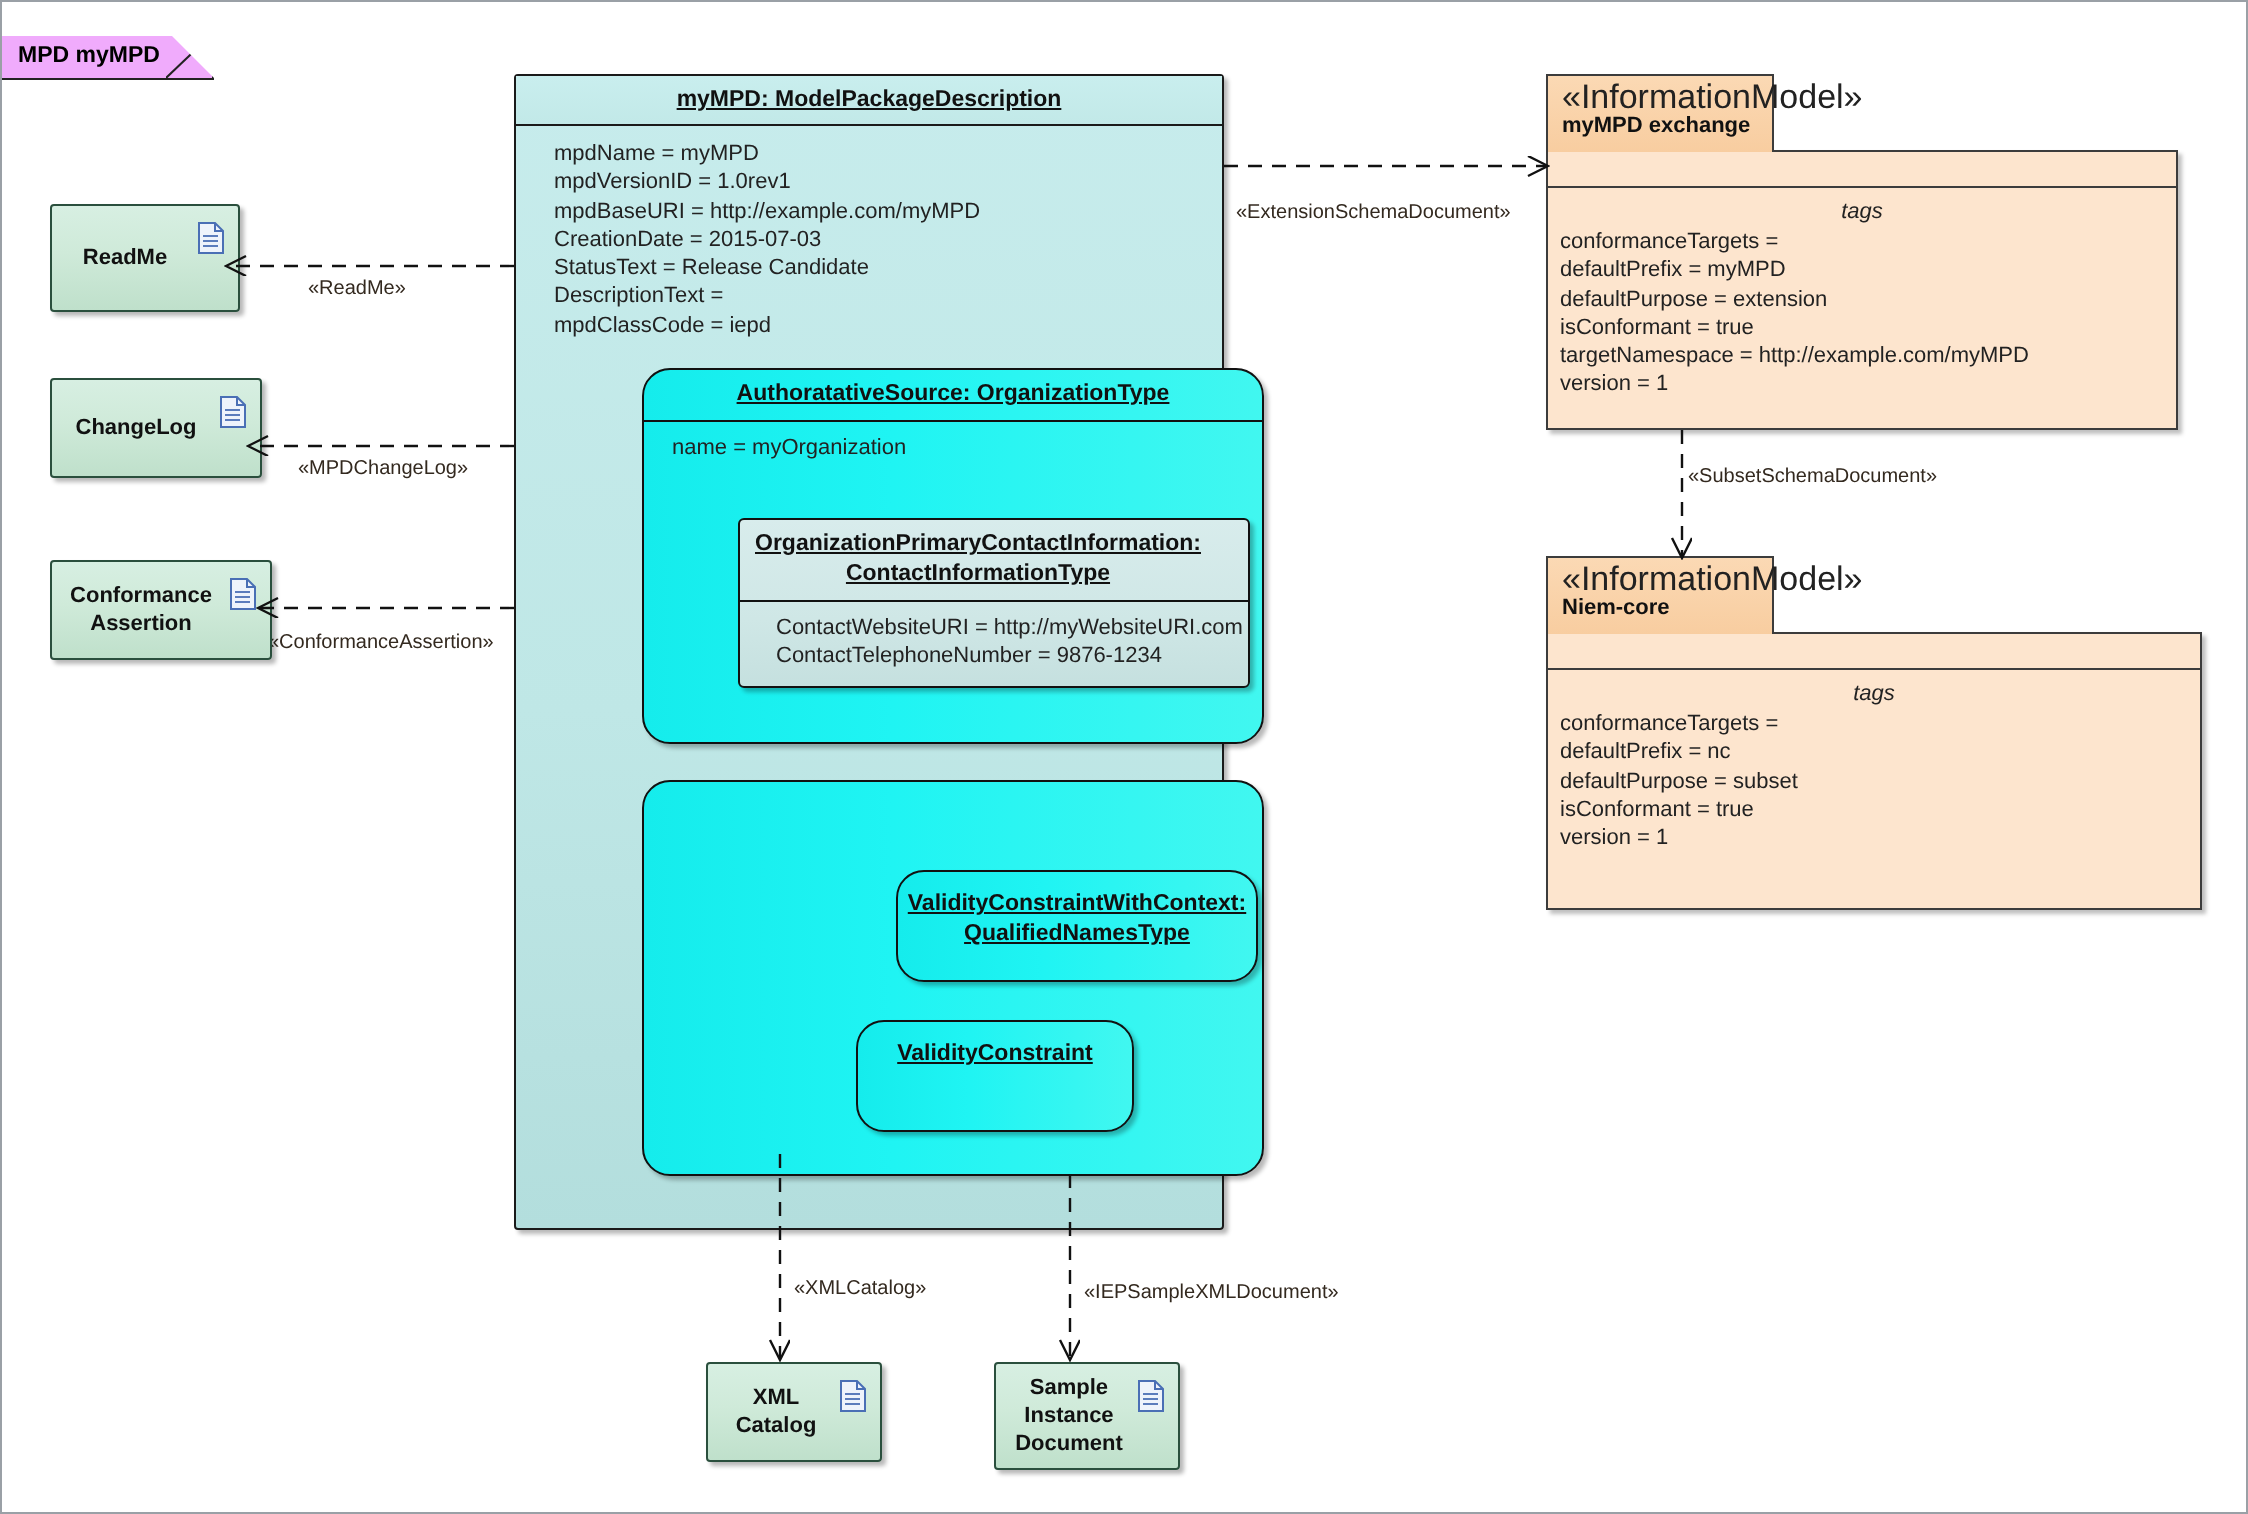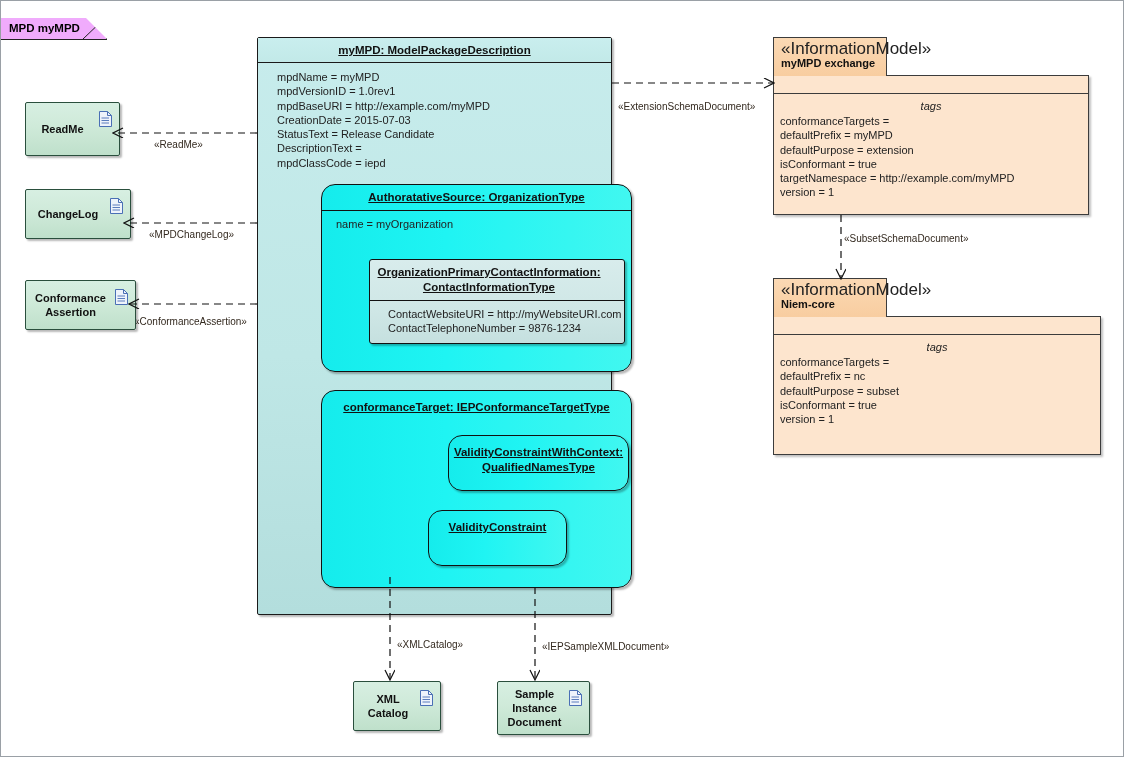--- a/index.html
+++ b/index.html
@@ -316,23 +316,20 @@
           <span>ContactInformationType</span>
         </div>
         <div class="body">
           <div class="attr">ContactWebsiteURI = http://myWebsiteURI.com</div>
           <div class="attr">ContactTelephoneNumber = 9876-1234</div>
         </div>
       </div>
     </div>
 
     <div class="node cls-cyan" style="left:20px; top:352px; width:311px; height:198px;">
-      <div class="title" style="padding-top:9px;">
-        <span>conformanceTarget: IEPConformanceTargetType</span>
-      </div>
 
       <div class="node cls-cyan" style="left:63px; top:119px; width:139px; height:56px;">
         <div class="title" style="padding-top:9px;">
           <span>ValidityConstraint</span>
         </div>
       </div>
 
       <div class="node cls-cyan" style="left:83px; top:44px; width:181px; height:56px;">
         <div class="title" style="padding-top:9px;">
           <span>ValidityConstraintWithContext:</span><br>

